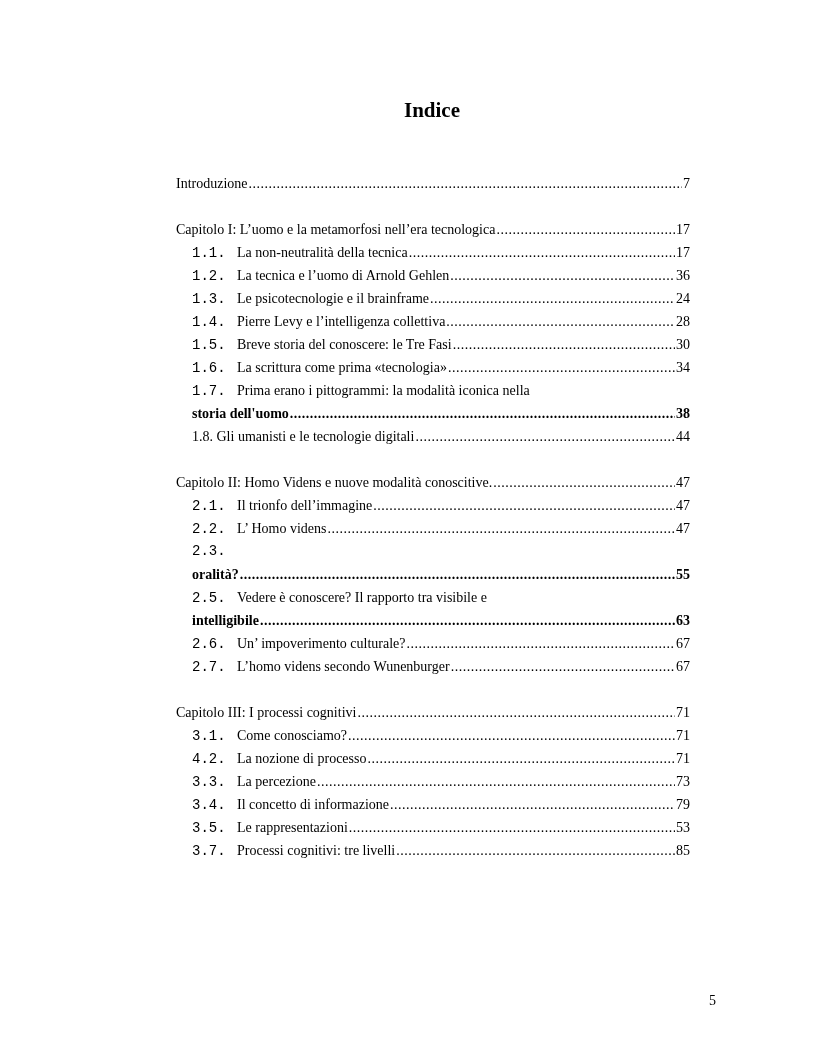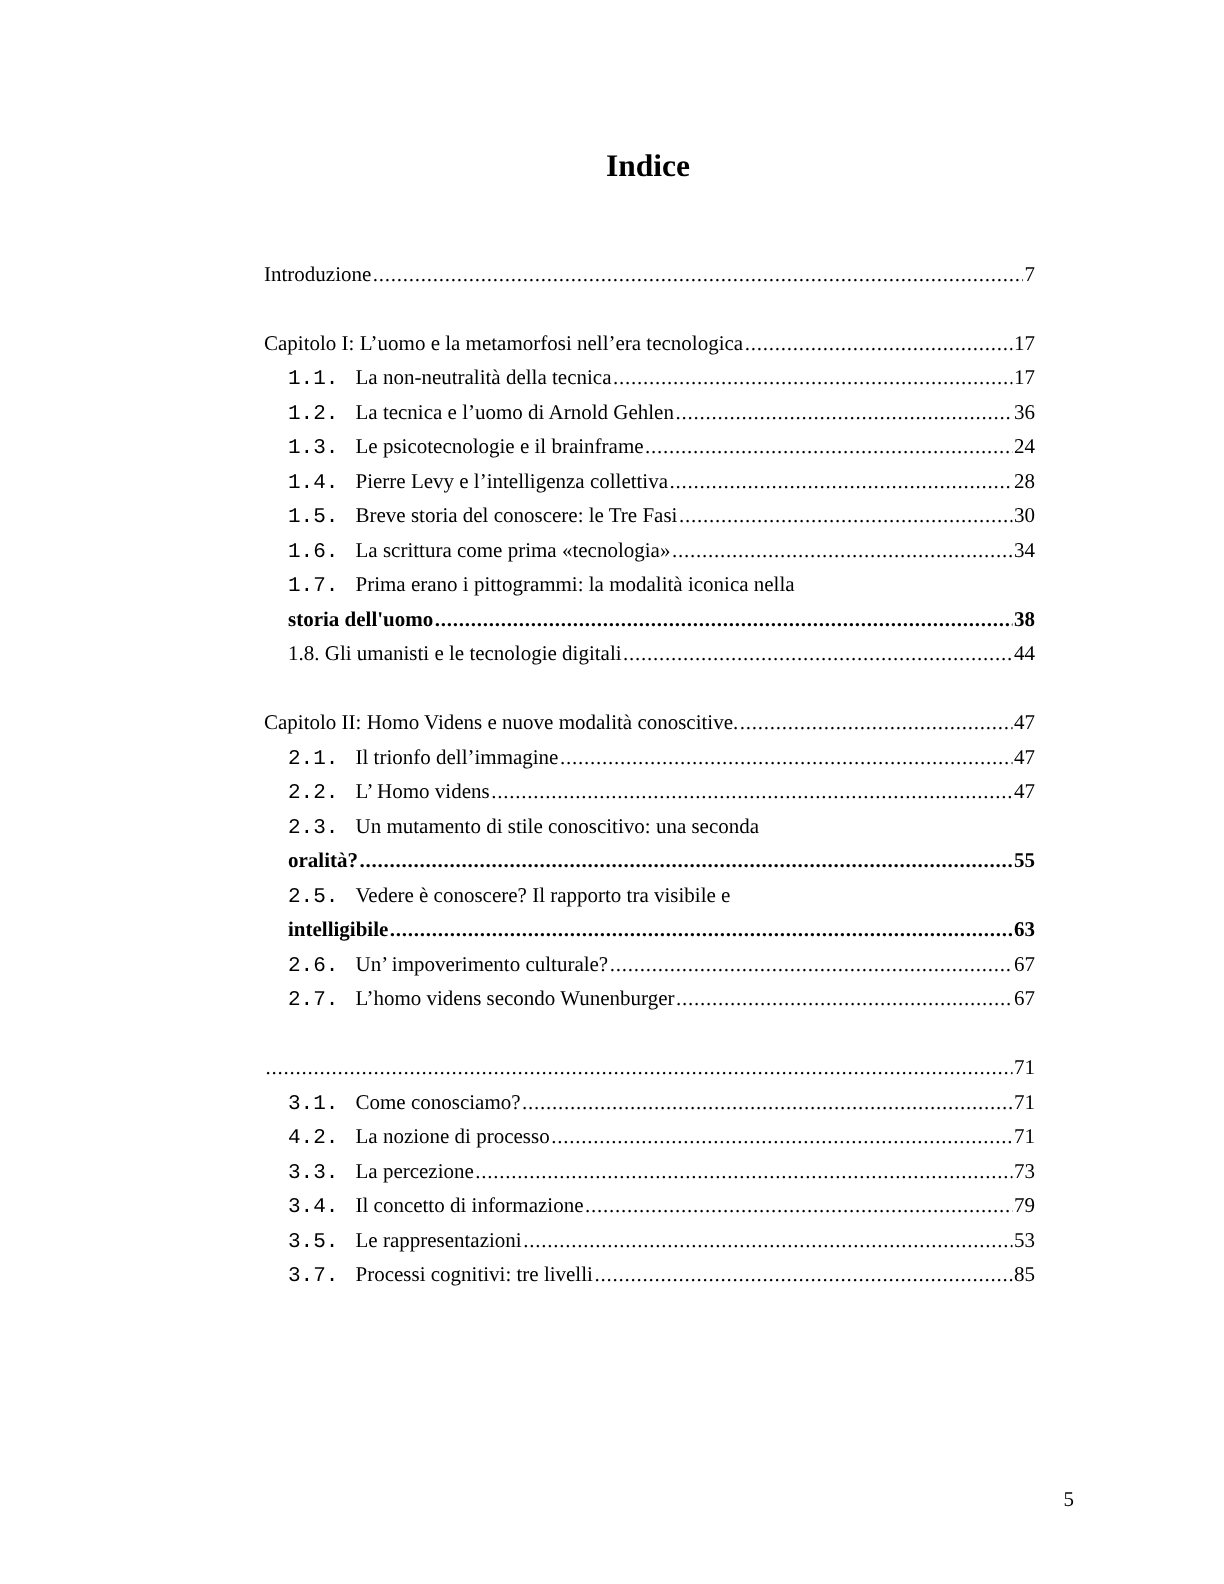--- a/index.html
+++ b/index.html
@@ -100,21 +100,20 @@
         <span>47</span>
       </div>
       <div class="line sub">
         <span class="num">2.2.</span>
         <span>L’ Homo videns</span>
         <span class="dots"></span>
         <span>47</span>
       </div>
       <div class="line sub">
         <span class="num">2.3.</span>
-        <span>Un mutamento di stile conoscitivo: una seconda</span>
       </div>
       <div class="line cont">
         <span>oralità?</span>
         <span class="dots"></span>
         <span>55</span>
       </div>
       <div class="line sub">
         <span class="num">2.5.</span>
         <span>Vedere è conoscere? Il rapporto tra visibile e</span>
       </div>
@@ -130,20 +129,21 @@
         <span>67</span>
       </div>
       <div class="line sub">
         <span class="num">2.7.</span>
         <span>L’homo videns secondo Wunenburger</span>
         <span class="dots"></span>
         <span>67</span>
       </div>
       <div class="gap"></div>
       <div class="line">
+        <span>Capitolo III: I processi cognitivi</span>
         <span class="dots"></span>
         <span>71</span>
       </div>
       <div class="line sub">
         <span class="num">3.1.</span>
         <span>Come conosciamo?</span>
         <span class="dots"></span>
         <span>71</span>
       </div>
       <div class="line sub">

